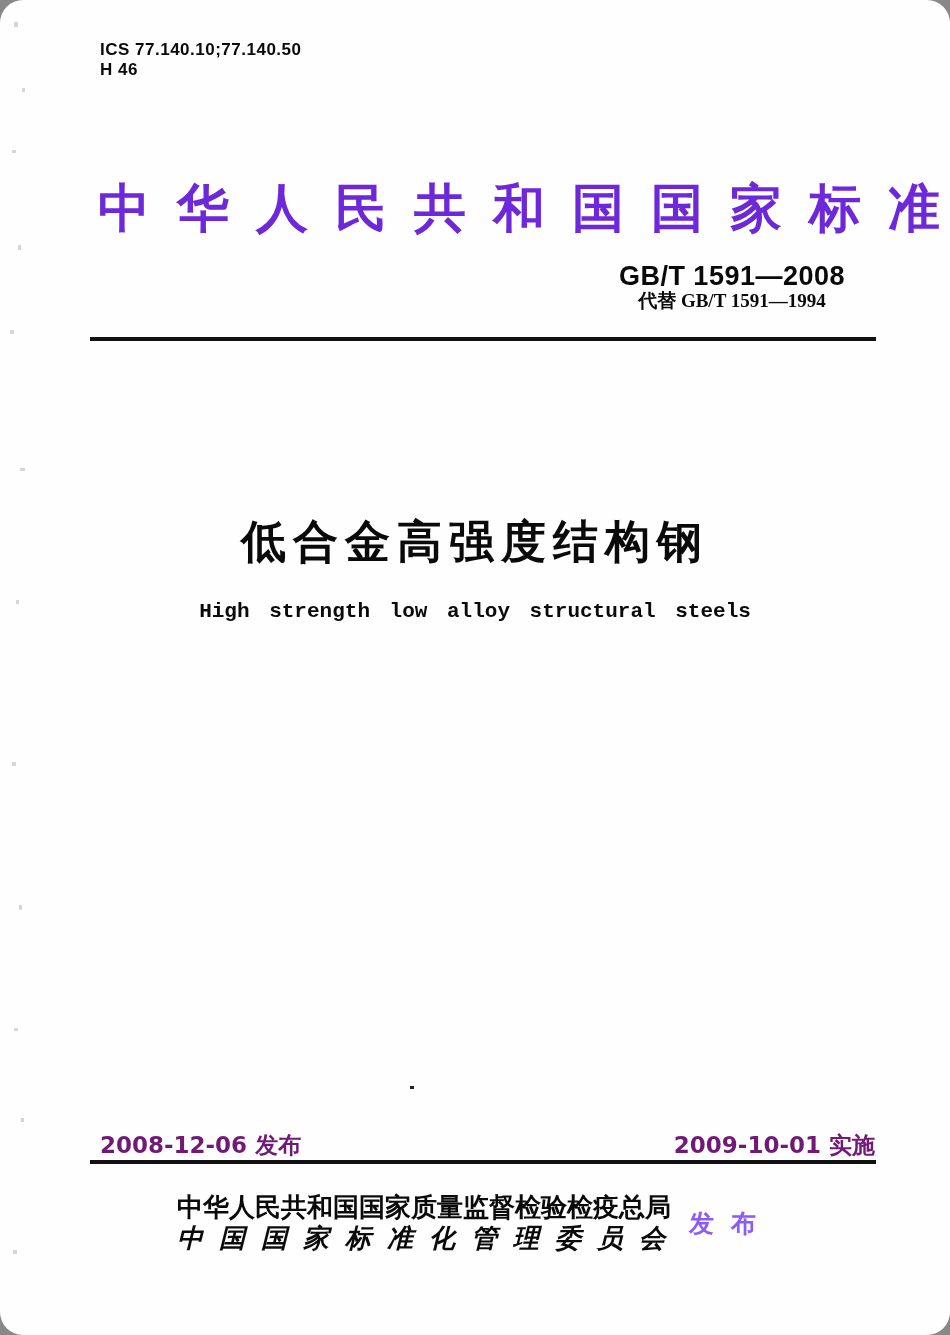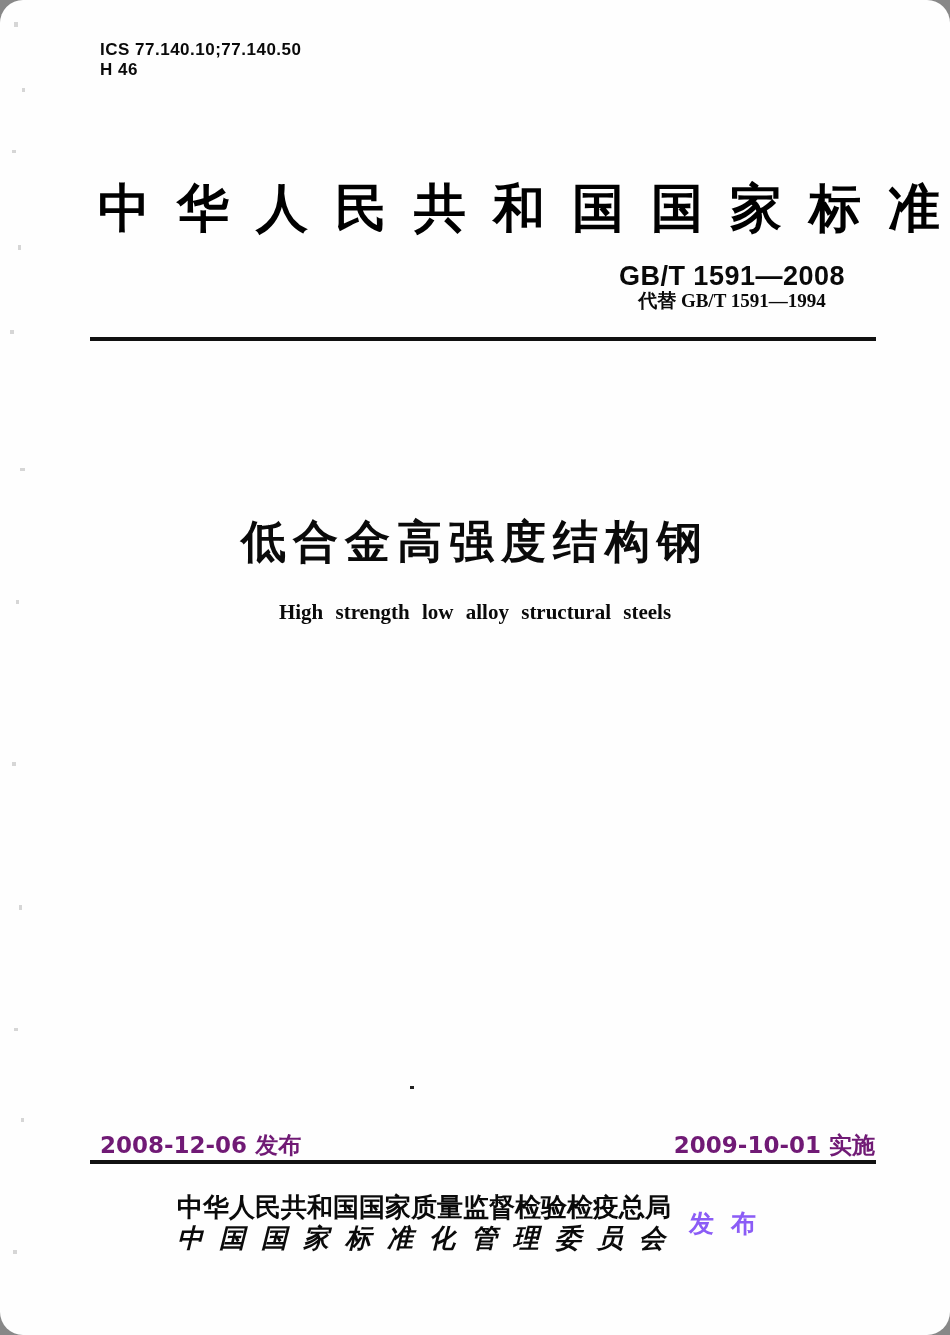--- a/index.html
+++ b/index.html
@@ -34,21 +34,21 @@
   .national-title {
     position: absolute;
     left: 98px; top: 180px;
     width: 790px;
     font-family: "DejaVu Serif", serif;
     font-weight: bold;
     font-size: 52px;
     line-height: 56px;
     letter-spacing: 27px;
     white-space: nowrap;
-    color: #000000;
+    color: #6d28d9;
   }
 
   .code-block {
     position: absolute;
     right: 105px; top: 262px;
     text-align: center;
   }
   .code-main {
     font-family: "Liberation Sans", sans-serif;
     font-weight: bold;
@@ -81,21 +81,21 @@
     font-size: 45px;
     letter-spacing: 7px;
     color: #0a0a0a;
   }
 
   .en-title {
     position: absolute;
     left: 0; top: 600px;
     width: 100%;
     text-align: center;
-    font-family: Liberation Serif, serif;
+    font-family: Liberation Mono, monospace;
     font-weight: bold;
     font-size: 21px;
     word-spacing: 7px;
     color: #0a0a0a;
   }
 
   .center-dot {
     position: absolute;
     left: 410px; top: 1086px;
     width: 4px; height: 3px;

